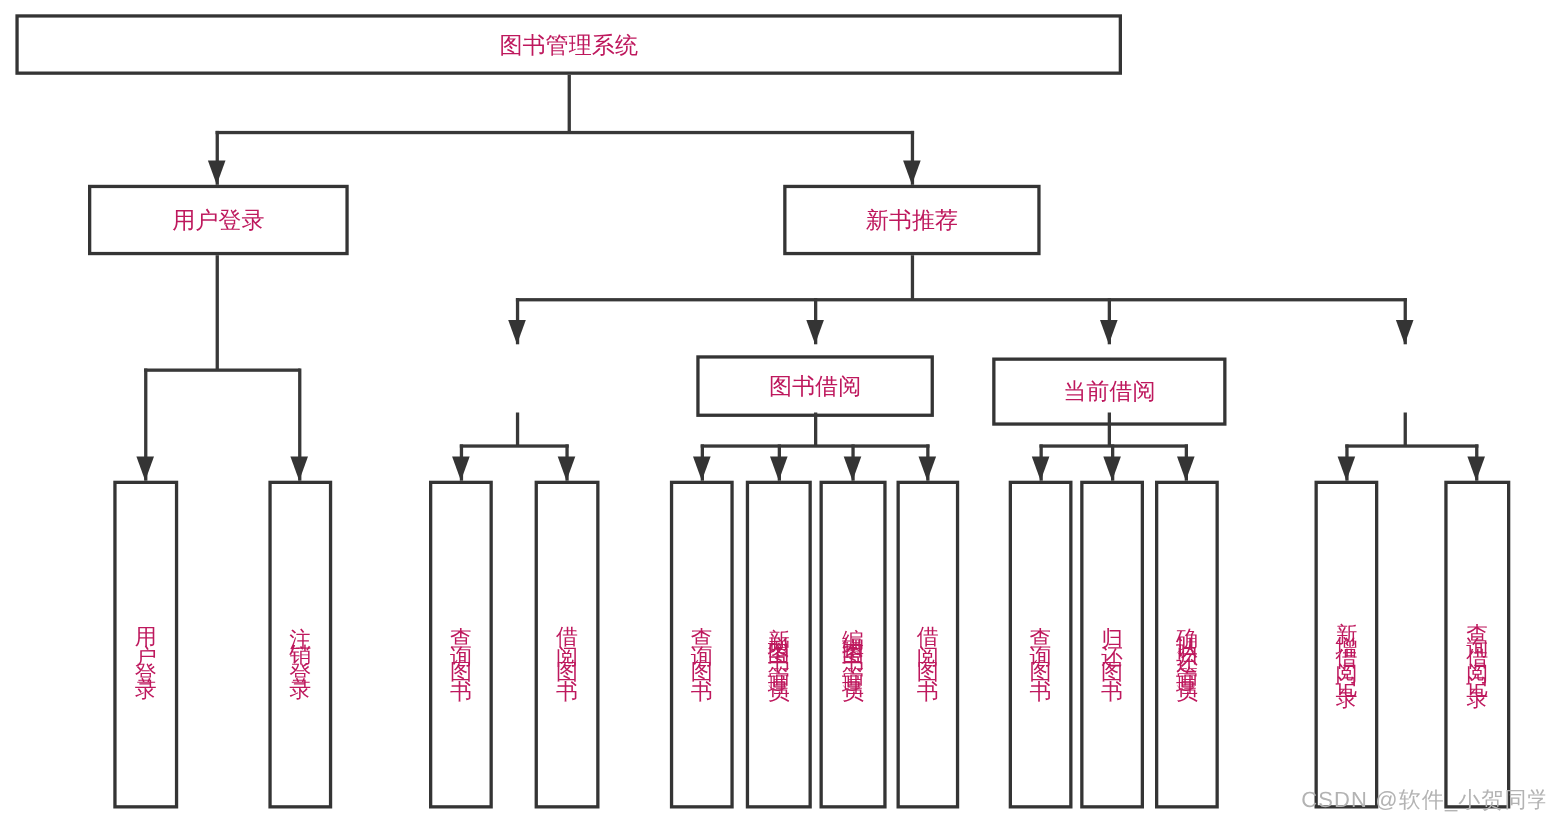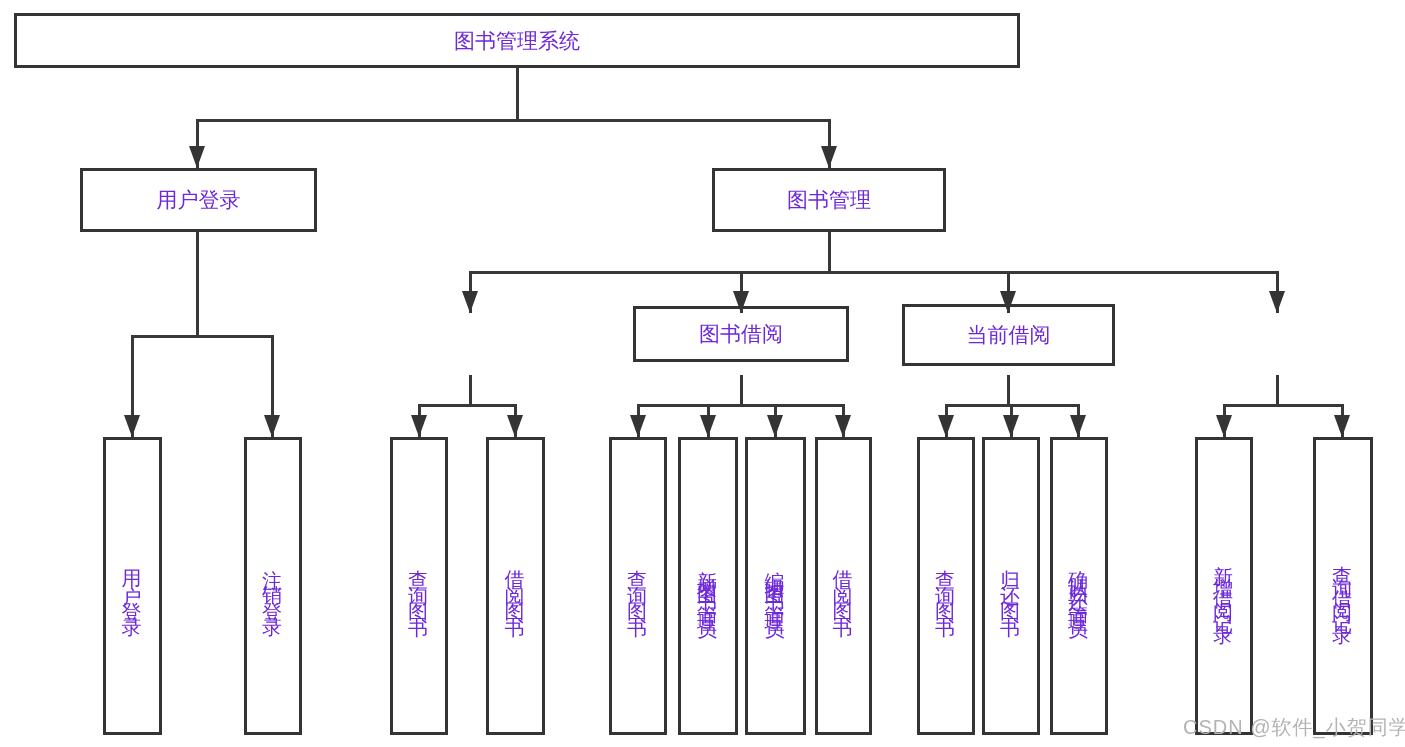--- a/index.html
+++ b/index.html
@@ -3,21 +3,21 @@
 <meta charset="utf-8">
 <style>
   html,body{margin:0;padding:0;background:#ffffff;}
   .stage{
     position:relative;width:1405px;height:747px;background:#ffffff;overflow:hidden;
     font-family:"Liberation Sans","DejaVu Sans",sans-serif;color:#1f1f1f;
   }
   .node{
     position:absolute;box-sizing:border-box;background:#ffffff;
     border:3px solid #343434;display:flex;align-items:center;justify-content:center;
-    font-size:21px;color:#6d28d9;
+    font-size:21px;color:#be185d;
   }
   .leaf{
     writing-mode:vertical-rl;text-orientation:mixed;font-size:20px;
   }
   .ls-lg{letter-spacing:16px;}
   .ls-md{letter-spacing:12px;}
   .ls-sm{letter-spacing:7px;}
   .hline,.vline{position:absolute;background:#383838;}
   .hline{height:3px;}
   .vline{width:3px;}
@@ -38,29 +38,29 @@
 
   <div class="node" style="left:14px;top:13px;width:1006px;height:55px;">
     <span>图书管理系统</span>
   </div>
 
   <div class="node" style="left:80px;top:168px;width:237px;height:64px;">
     <span>用户登录</span>
   </div>
 
   <div class="node" style="left:712px;top:168px;width:234px;height:64px;">
-    <span>图书管理</span>
+    <span>新书推荐</span>
   </div>
 
 
-  <div class="node" style="left:633px;top:306px;width:216px;height:56px;">
+  <div class="node" style="left:633px;top:323px;width:216px;height:56px;">
     <span>图书借阅</span>
   </div>
 
-  <div class="node" style="left:902px;top:304px;width:213px;height:62px;justify-content:center;">
+  <div class="node" style="left:902px;top:325px;width:213px;height:62px;justify-content:center;">
     <span>当前借阅</span>
   </div>
 
 
   <div class="node leaf ls-lg" style="left:103px;top:437px;width:59px;height:298px;">
     <span>用户登录</span>
   </div>
   <div class="node leaf ls-lg" style="left:244px;top:437px;width:58px;height:298px;">
     <span>注销登录</span>
   </div>

